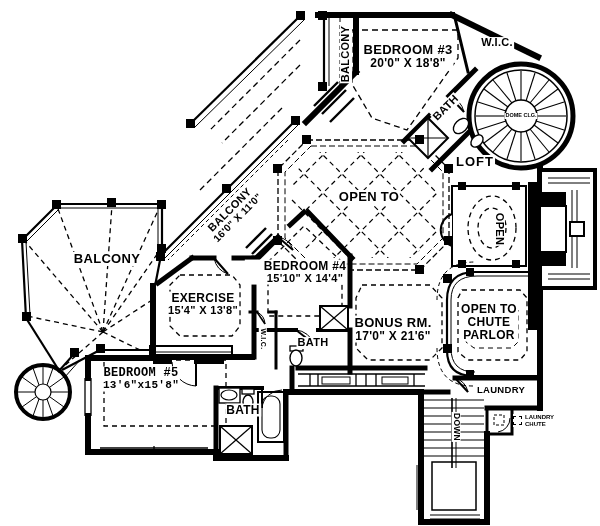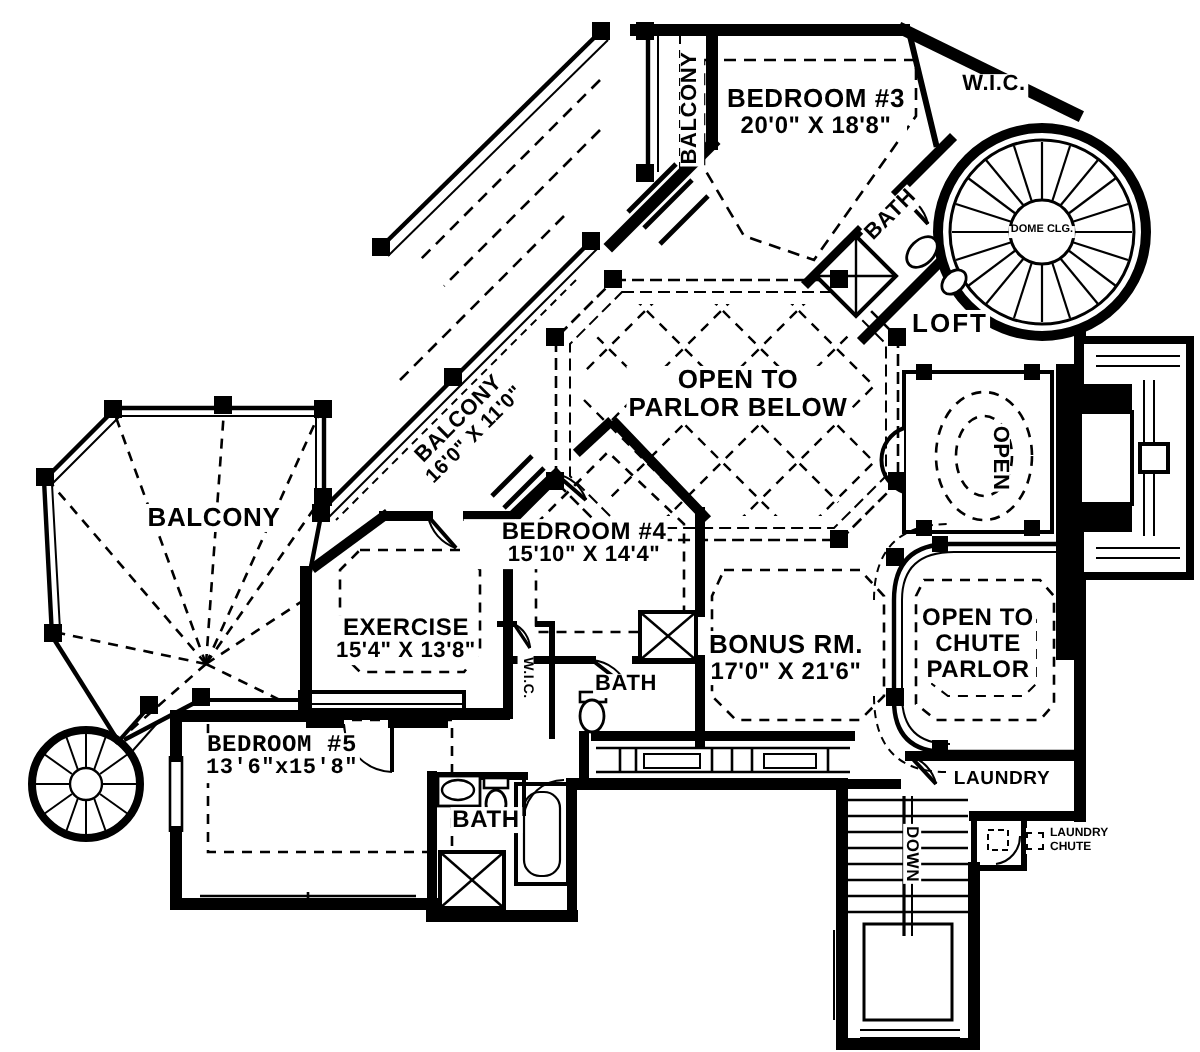--- a/index.html
+++ b/index.html
@@ -368,32 +368,31 @@
     <div class="sub">20'0" X 18'8"</div>
   </div>
   <div class="lbl f11 rm90" style="left:346px;top:54px;">BALCONY</div>
   <div class="lbl f11" style="left:497px;top:43px;">W.I.C.</div>
   <div class="lbl f11 rm45" style="left:446px;top:108px;">BATH</div>
   <div class="lbl f5" style="left:521px;top:116px;">DOME CLG.</div>
   <div class="lbl f13" style="left:475px;top:162px;letter-spacing:1px;text-align:center;">LOFT</div>
   <div class="lbl f11 r90" style="left:499px;top:229px;">OPEN</div>
   <div class="lbl f13" style="left:369px;top:197px;">
     <div>OPEN TO</div>
-    <div>PARLOR BELOW</div>
   </div>
   <div class="lbl f11 rm45" style="left:234px;top:214px;background:transparent;">
     <div>BALCONY</div>
     <div class="sub">16'0" X 11'0"</div>
   </div>
   <div class="lbl f13" style="left:107px;top:259px;">BALCONY</div>
-  <div class="lbl f12" style="left:283px;top:272px;padding-left:19px;">
+  <div class="lbl f12" style="left:296px;top:272px;padding-left:19px;">
     <div>BEDROOM #4</div>
     <div class="sub">15'10" X 14'4"</div>
   </div>
-  <div class="lbl f12" style="left:203px;top:304px;margin-top:16px;">
+  <div class="lbl f12" style="left:203px;top:304px;">
     <div>EXERCISE</div>
     <div class="sub">15'4" X 13'8"</div>
   </div>
   <div class="lbl f7 r90" style="left:263px;top:339px;">W.I.C.</div>
   <div class="lbl f11" style="left:313px;top:343px;">BATH</div>
   <div class="lbl f13" style="left:393px;top:329px;text-align:center;">
     <div>BONUS RM.</div>
     <div class="sub">17'0" X 21'6"</div>
   </div>
   <div class="lbl f12" style="left:489px;top:322px;">

